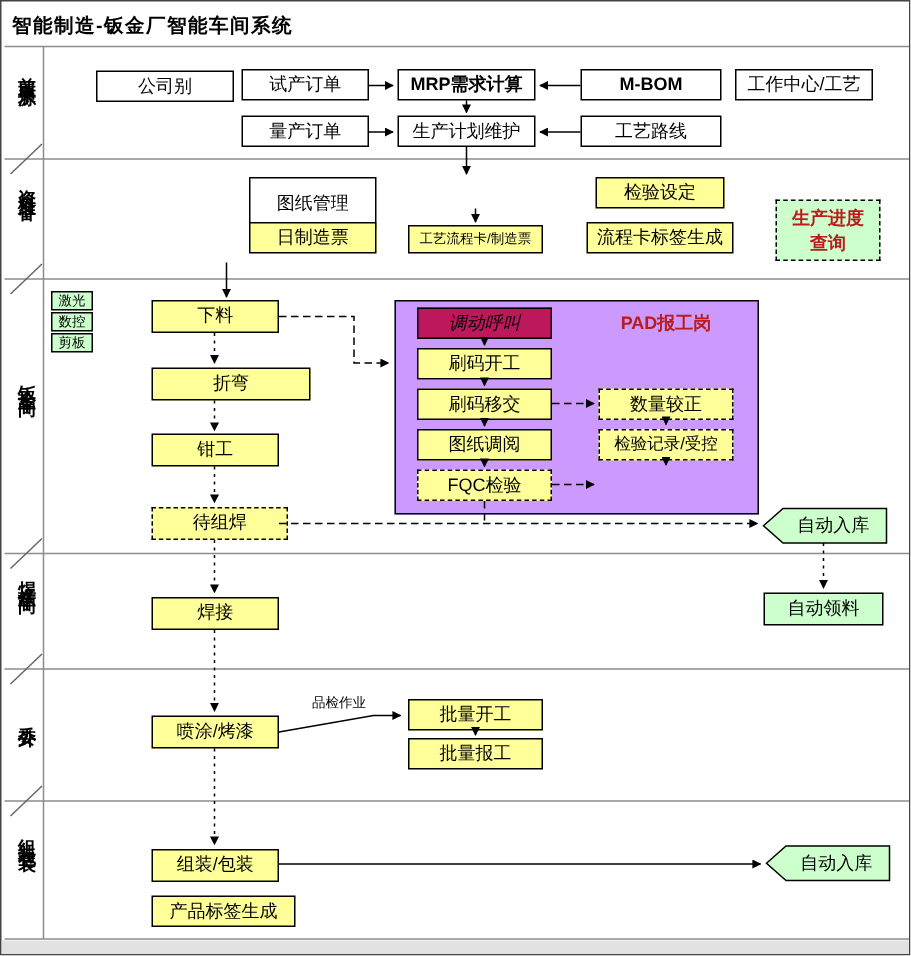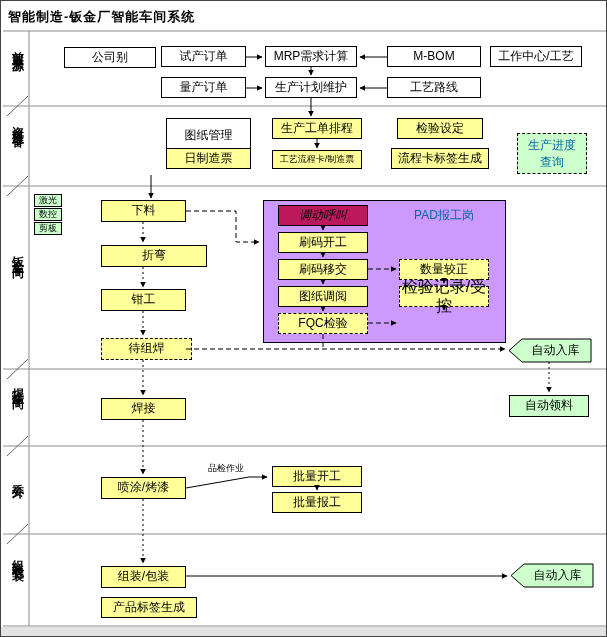--- a/index.html
+++ b/index.html
@@ -10,24 +10,24 @@
   #shapes-layer { z-index:1; }
   #connector-layer { z-index:3; }
   .title { position:absolute; left:7px; top:7px; font-size:13px; font-weight:bold; color:#000; z-index:2; letter-spacing:1px; }
   .lane-label { position:absolute; left:8px; writing-mode:vertical-rl; text-orientation:upright; font-weight:bold; font-size:12px; letter-spacing:3px; color:#000; z-index:2; }
   .node { position:absolute; border:1px solid #000; background:#fff; display:flex; align-items:center; justify-content:center; text-align:center; font-size:12px; line-height:1.15; color:#000; z-index:2; }
   .yellow { background:#ffff99; }
   .green  { background:#ccffcc; }
   .lav    { background:#be185d;font-style:italic; }
   .purple-box { background:#cc99ff; }
   .dashed { border-style:dashed; }
-  .bold { font-weight:normal; }
-  .red  { color:#0369a1; }
+  .bold { font-weight:bold; }
+  .red  { color:#b91c1c; }
   .f9  { font-size:9px;text-align:center; }
-  .f11 { font-size:16px; }
+  .f11 { font-size:11px; }
   .plain { border:none; background:transparent; }
   .query-box { padding:2px 6px; line-height:1.35; }
   .scroll-strip { position:absolute; left:0; top:626px; width:605px; height:9px; background:#e2e2e2; z-index:2; }
   
   .sol { stroke:#000; fill:none; stroke-width:1; }
   .dot { stroke:#000; fill:none; stroke-width:1; stroke-dasharray:2,3; }
   .dsh { stroke:#000; fill:none; stroke-width:1; stroke-dasharray:5,3; }
   .lane-line { stroke:#8c8c8c; stroke-width:1; fill:none; }
   .diag { stroke:#666; stroke-width:1; fill:none; }
   .tag-shape { fill:#ccffcc; stroke:#000; stroke-width:1; }
@@ -72,21 +72,20 @@
   <div class="node" style="left:63px;top:46px;width:92px;height:21px">公司别</div>
   <div class="node" style="left:160px;top:45px;width:85px;height:21px">试产订单</div>
   <div class="node bold" style="left:264px;top:45px;width:92px;height:21px">MRP需求计算</div>
   <div class="node bold" style="left:386px;top:45px;width:94px;height:21px">M-BOM</div>
   <div class="node" style="left:489px;top:45px;width:92px;height:21px">工作中心/工艺</div>
   <div class="node" style="left:160px;top:76px;width:85px;height:21px">量产订单</div>
   <div class="node" style="left:264px;top:76px;width:92px;height:21px">生产计划维护</div>
   <div class="node" style="left:386px;top:76px;width:94px;height:21px">工艺路线</div>
 
   <div class="node" style="left:165px;top:117px;width:85px;height:35px">图纸管理</div>
-  <div class="node yellow" style="left:271px;top:117px;width:90px;height:21px">生产工单排程</div>
   <div class="node yellow" style="left:396px;top:117px;width:86px;height:21px">检验设定</div>
   <div class="node yellow" style="left:165px;top:147px;width:85px;height:21px">日制造票</div>
   <div class="node yellow f9" style="left:271px;top:149px;width:90px;height:19px">工艺流程卡/制造票</div>
   <div class="node yellow" style="left:390px;top:147px;width:98px;height:21px">流程卡标签生成</div>
   <div class="node green dashed bold red query-box" style="left:516px;top:132px;width:70px;height:41px">生产进度查询</div>
 
   <div class="node green f9" style="left:33px;top:193px;width:28px;height:13px">激光</div>
   <div class="node green f9" style="left:33px;top:207px;width:28px;height:13px">数控</div>
   <div class="node green f9" style="left:33px;top:221px;width:28px;height:13px">剪板</div>
   <div class="node yellow" style="left:100px;top:199px;width:85px;height:22px">下料</div>

